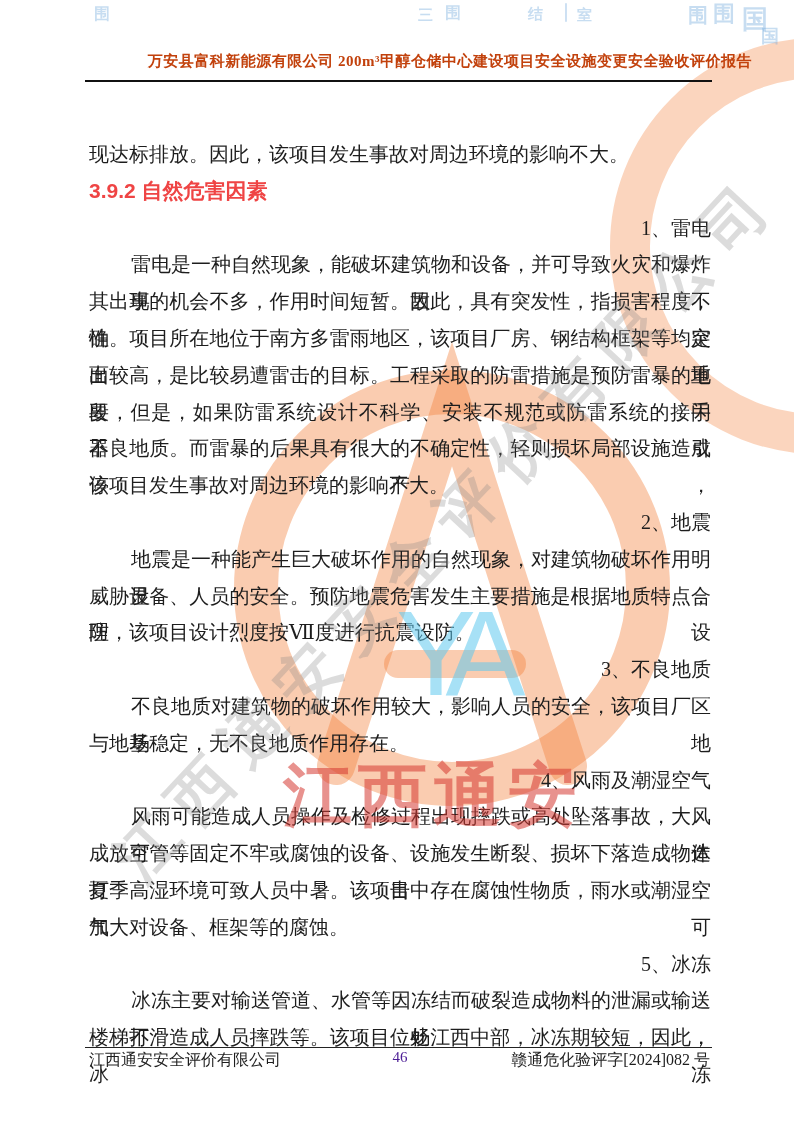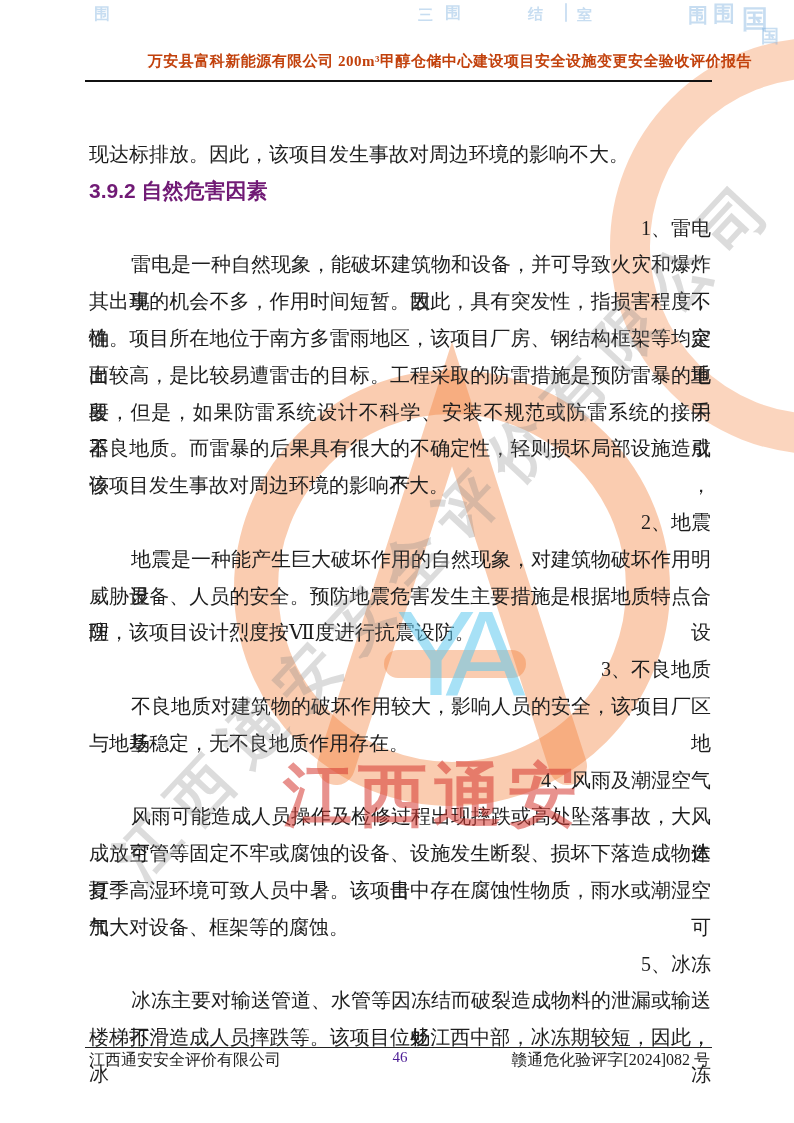--- a/index.html
+++ b/index.html
@@ -9,21 +9,21 @@
   .header-title{position:absolute;top:52px;left:42px;width:710px;text-align:right;
         font-size:15px;font-weight:700;color:#c2410c;letter-spacing:.5px;z-index:3;}
   .header-rule{position:absolute;top:80px;left:85px;width:627px;height:2px;background:#111;z-index:3;}
   
   .body-text{position:absolute;top:104px;left:89px;width:622px;z-index:1;margin-top:32px;}
   .line{height:36.8px;line-height:36.9px;font-size:20px;color:#1d1d1d;
         text-justify:inter-ideograph;}
   .line.j,.line.ij{text-align:justify;text-align-last:justify;}
   .line.i,.line.ij{padding-left:41px;text-align:right;}
   .line.heading{font-size:21px;font-weight:700;
-        font-family:"Liberation Sans","DejaVu Sans",sans-serif;color:#701a75;}
+        font-family:"Liberation Sans","DejaVu Sans",sans-serif;color:#ef4444;}
   
   .footer-rule{position:absolute;top:1047px;left:85px;width:627px;height:1px;background:#222;z-index:3;}
   .footer-company{position:absolute;left:89px;top:1050px;font-size:16px;color:#1d1d1d;z-index:3;}
   .footer-page{position:absolute;left:89px;width:622px;top:1049px;text-align:center;
         font-size:15px;color:#4c1d95;z-index:3;}
   .footer-doc{position:absolute;right:84px;top:1050px;font-size:16px;color:#1d1d1d;z-index:3;}
   
   .wm-under{position:absolute;inset:0;z-index:0;pointer-events:none;}
   .wm-over{position:absolute;inset:0;z-index:2;pointer-events:none;}
   .wm-ya{position:absolute;left:396px;top:584px;font-size:120px;font-weight:400;

